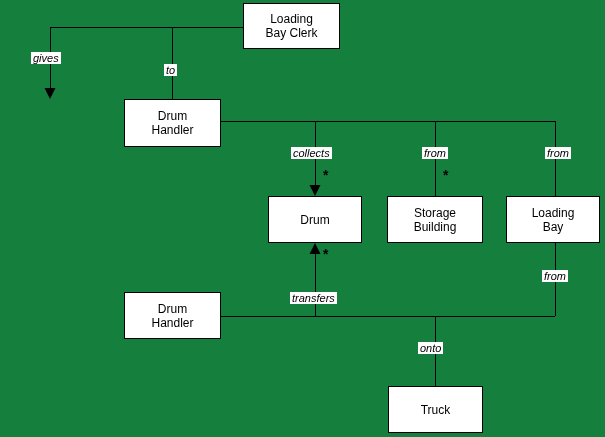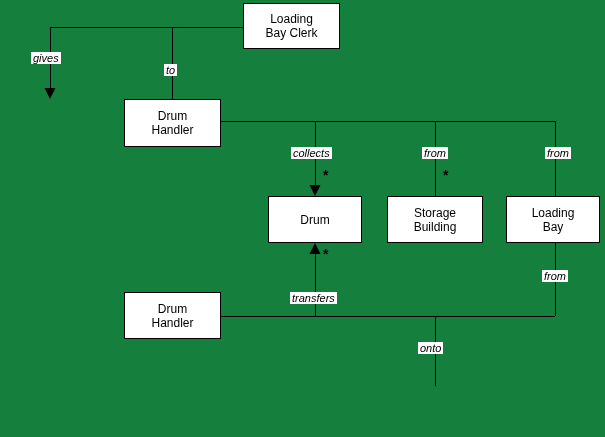--- a/index.html
+++ b/index.html
@@ -119,20 +119,23 @@
   <div class="node" style="left:506px;top:196px;width:94px;height:47px;">
     <span>Loading
 Bay</span>
   </div>
 
   <div class="node" style="left:124px;top:292px;width:97px;height:47px;">
     <span>Drum
 Handler</span>
   </div>
 
+  <div class="node" style="left:388px;top:386px;width:95px;height:47px;">
+    <span>Truck</span>
+  </div>
 
   <div class="edge-label" style="left:31px;top:52px;">gives</div>
   <div class="edge-label" style="left:164px;top:52px;margin-top:12px;">to</div>
   <div class="edge-label" style="left:291px;top:147px;">collects</div>
   <div class="edge-label" style="left:422px;top:147px;">from</div>
   <div class="edge-label" style="left:545px;top:147px;">from</div>
   <div class="edge-label" style="left:290px;top:268px;margin-top:24px;">transfers</div>
   <div class="edge-label" style="left:542px;top:270px;">from</div>
   <div class="edge-label" style="left:418px;top:342px;">onto</div>
 

